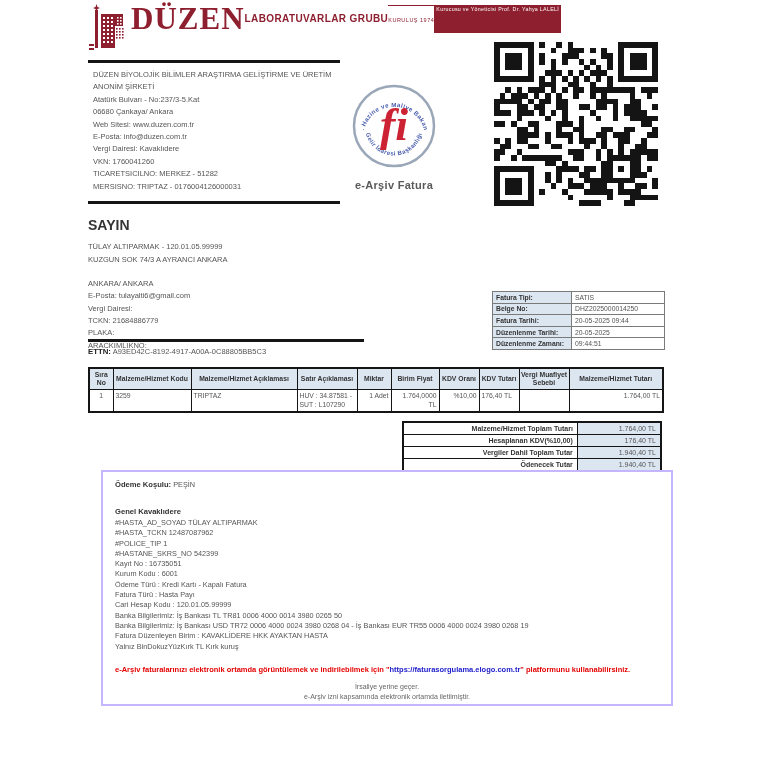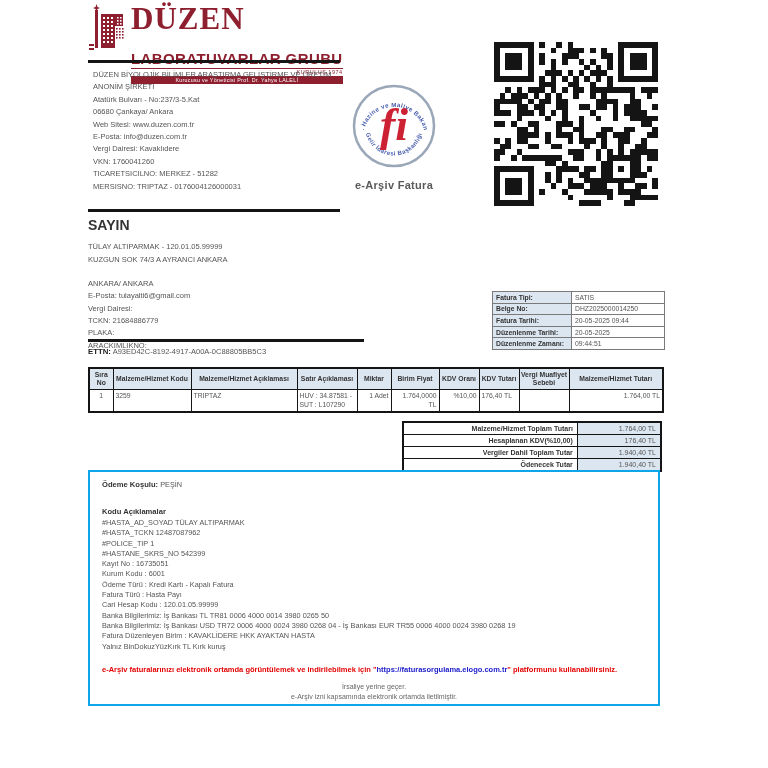--- a/index.html
+++ b/index.html
@@ -1,29 +1,29 @@
 <!DOCTYPE html>
 <html><head>
 <meta charset="utf-8">
 <style>
   html,body{margin:0;padding:0;background:#fff;}
   body{width:768px;height:768px;position:relative;font-family:"Liberation Sans",sans-serif;color:#4a4a4a;overflow:hidden;}
   .abs{position:absolute;}
 
   
   .logo{left:88px;top:4px;display:flex;gap:5px;align-items:flex-start;}
-  .logo-text{display:flex;flex-direction:column;}
+  .logo-text{display:flex;flex-direction:row;}
   .brand{font-family:"Liberation Serif",serif;font-weight:bold;font-size:31px;line-height:29px;color:#8e1f2f;letter-spacing:1px;}
-  .brand-sub{font-size:15px;font-weight:bold;color:#8e1f2f;letter-spacing:.4px;margin-top:17px;}
+  .brand-sub{font-size:10px;font-weight:bold;color:#8e1f2f;letter-spacing:.4px;margin-top:9px;}
   .brand-est-row{display:flex;align-items:center;justify-content:flex-end;gap:3px;border-top:1px solid #8e1f2f;margin-top:1px;padding-top:0;}
   .brand-est{font-size:5.5px;color:#8e1f2f;letter-spacing:.5px;}
   .brand-founder{background:#8e1f2f;color:#fff;font-size:5.3px;text-align:center;padding:1px 2px;margin-top:1px;letter-spacing:.3px;}
 
   
-  .company{left:88px;top:60px;width:252px;border-top:3px solid #151515;border-bottom:3px solid #151515;padding:6px 5px 16px;box-sizing:border-box;font-size:7.5px;line-height:12.4px;color:#555;}
+  .company{left:88px;top:60px;width:252px;border-top:3px solid #151515;border-bottom:3px solid #151515;padding:6px 5px 8px;box-sizing:border-box;font-size:7.5px;line-height:12.4px;color:#555;}
 
   
   .stamp{left:336px;top:84px;width:116px;text-align:center;}
   .stamp-label{margin-top:7px;font-size:11px;font-weight:bold;color:#5a5a5a;letter-spacing:.3px;}
 
   
   .qr{left:494px;top:42px;width:164px;height:164px;}
 
   
   .sayin{left:88px;top:219px;width:300px;font-size:7.5px;line-height:12.3px;color:#555;}
@@ -49,21 +49,21 @@
   .tc{text-align:center;} .tr{text-align:right;}
 
   
   .totals{left:402px;top:421px;}
   .totals table{border-collapse:collapse;border:2px solid #151515;width:260px;}
   .totals td{border:1px solid #151515;font-size:7px;padding:1.5px 4px;height:8px;white-space:nowrap;}
   .totals td.tl{font-weight:bold;color:#333;text-align:right;background:#fff;width:168px;}
   .totals td.tv{background:#dce6f1;color:#555;text-align:right;width:76px;}
 
   
-  .bottom{left:88px;top:470px;width:572px;height:236px;border:2px solid #0ea5e9;box-sizing:border-box;padding:8px 12px;font-size:7.3px;color:#555;}
+  .bottom{left:101px;top:470px;width:572px;height:236px;border:2px solid #c4b5fd;box-sizing:border-box;padding:8px 12px;font-size:7.3px;color:#555;}
   .payline{margin-bottom:18px;}
   .payline b{color:#333;font-size:7.6px;}
   .notes-h{font-weight:bold;color:#333;font-size:7.6px;margin-bottom:2px;}
   .nline{line-height:10.3px;min-height:10.3px;}
   .rednote{margin-top:12px;color:#e40000;font-weight:bold;font-size:7.5px;line-height:11px;}
   .rednote .url{color:#2020cc;text-decoration:none;}
   .graycenter{text-align:center;color:#666;font-size:7px;line-height:10px;margin-top:7px;}
 </style>
 </head>
 <body>
@@ -686,21 +686,21 @@
         </tr>
   </tbody>
     </table>
 </div>
 
 <div class="abs bottom">
   <div class="payline">
     <b>Ödeme Koşulu:</b>
     <span>PEŞİN</span>
   </div>
-  <div class="notes-h">Kodu Açıklamalar</div>
+  <div class="notes-h">Genel Kavaklıdere</div>
   <div class="nline">#HASTA_AD_SOYAD TÜLAY ALTIPARMAK</div>
   <div class="nline">#HASTA_TCKN 12487087962</div>
   <div class="nline">#POLICE_TIP 1</div>
   <div class="nline">#HASTANE_SKRS_NO 542399</div>
   <div class="nline">Kayıt No : 16735051</div>
   <div class="nline">Kurum Kodu : 6001</div>
   <div class="nline">Ödeme Türü : Kredi Kartı - Kapalı Fatura</div>
   <div class="nline">Fatura Türü : Hasta Payı</div>
   <div class="nline">Cari Hesap Kodu : 120.01.05.99999</div>
   <div class="nline">Banka Bilgilerimiz: İş Bankası TL TR81 0006 4000 0014 3980 0265 50</div>

